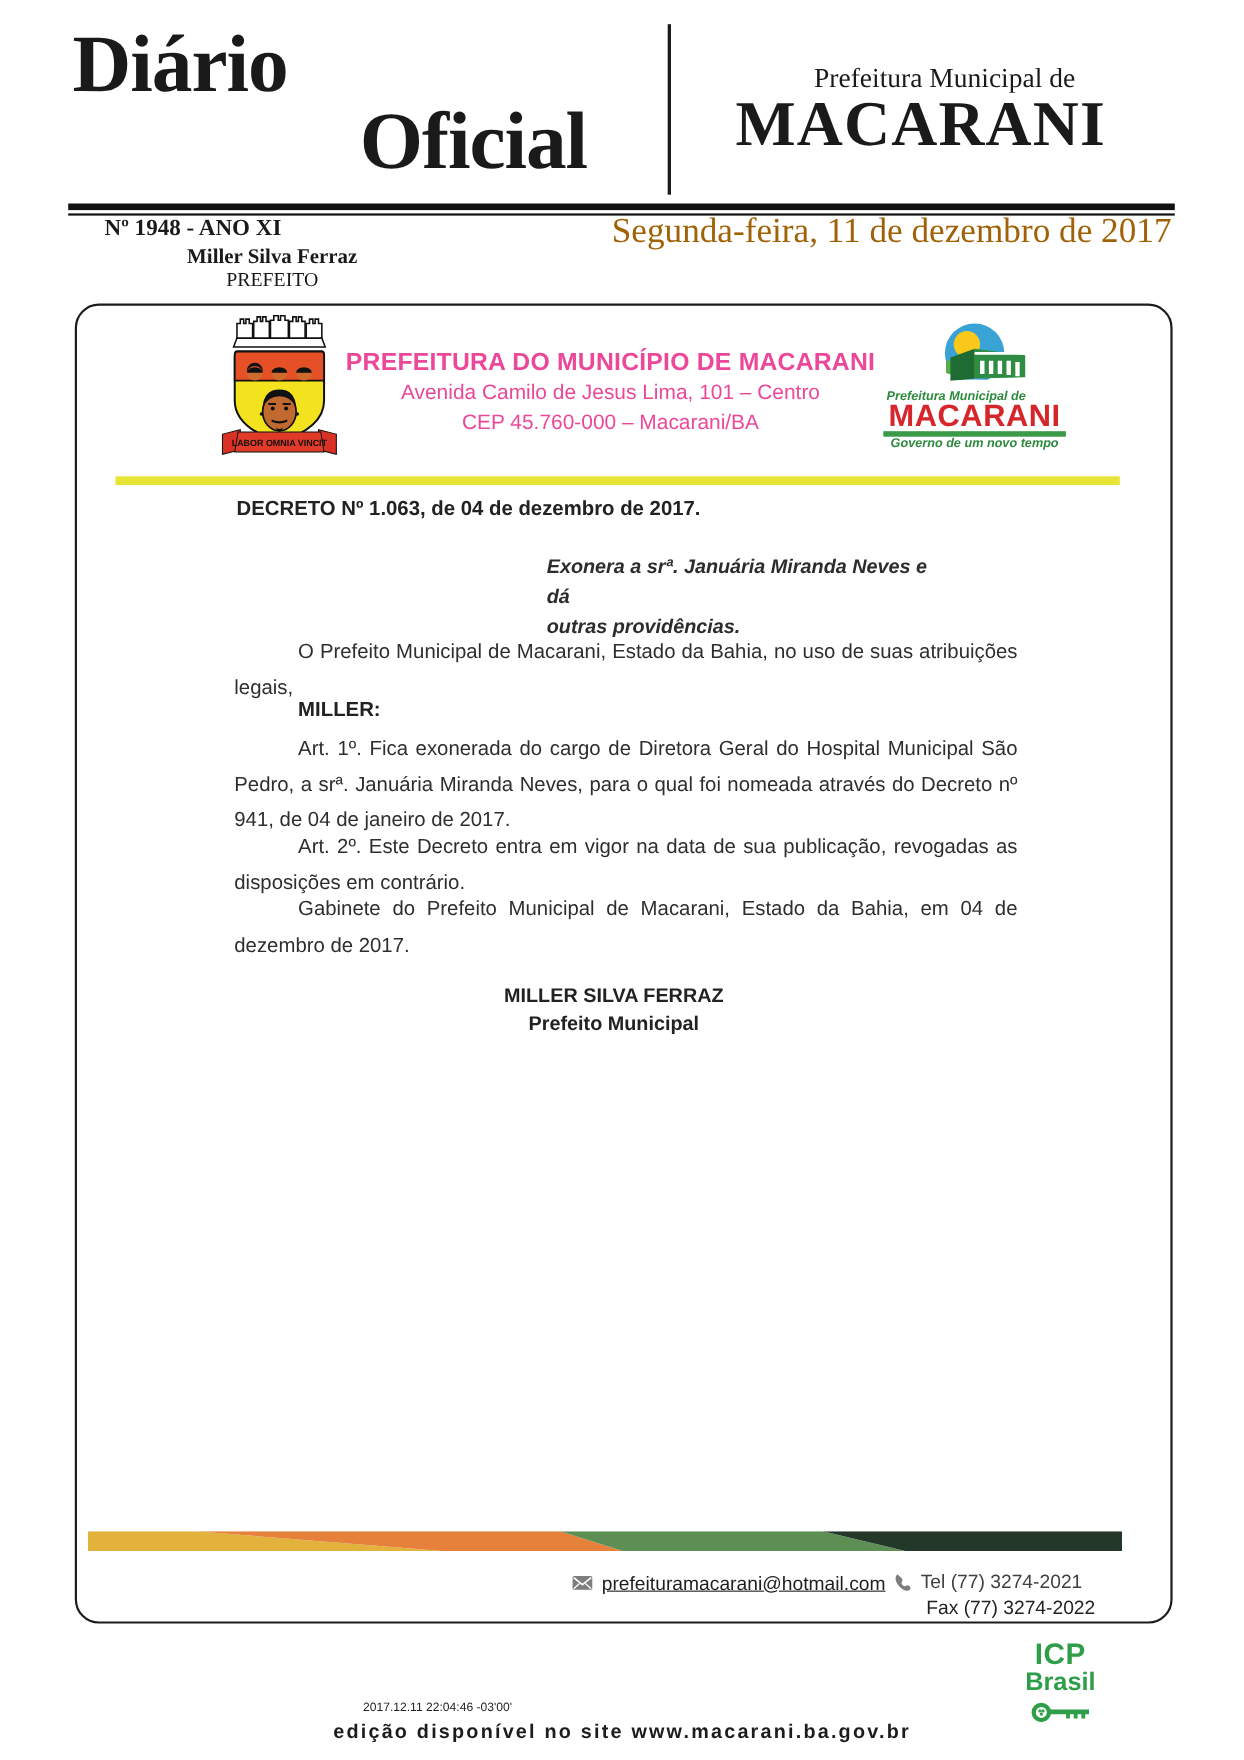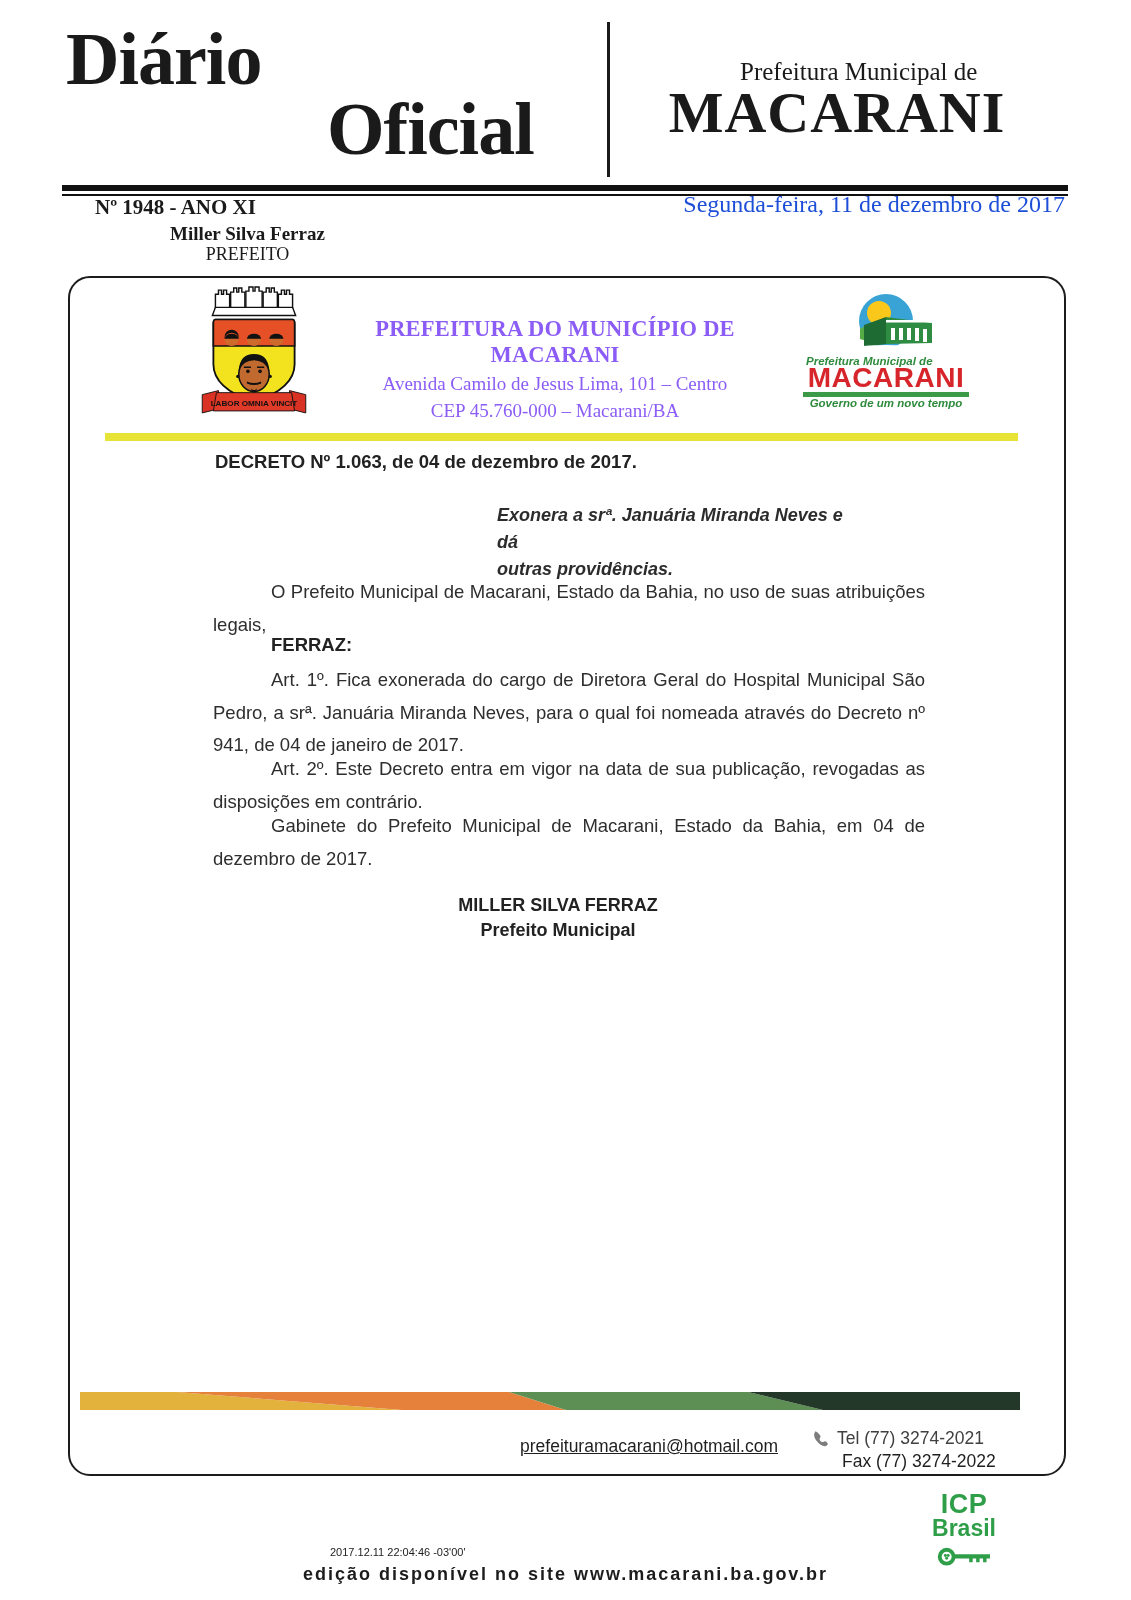--- a/index.html
+++ b/index.html
@@ -15,30 +15,30 @@
 
   
   .mast-title { font-family:"Liberation Serif", serif; font-weight:bold; color:#1a1a1a; line-height:1; }
   .mast-diario { left:66px; top:22px; font-size:74px; letter-spacing:-1px; }
   .mast-oficial { left:327px; top:92px; font-size:74px; letter-spacing:-1px; }
   .mast-divider { left:607px; top:22px; width:3px; height:155px; background:#1a1a1a; }
   .mast-super { left:740px; top:58px; font-family:"Liberation Serif", serif; font-size:25px; color:#1a1a1a; }
   .mast-macarani { left:613px; top:84px; width:448px; text-align:center; font-family:"Liberation Serif", serif; font-weight:bold; font-size:58px; letter-spacing:1px; color:#1a1a1a; line-height:1; }
   .rule-double { left:62px; top:185px; width:1006px; height:11px; border-top:6px solid #111; border-bottom:2px solid #111; }
   .edition { left:95px; top:195px; font-family:"Liberation Serif", serif; font-weight:bold; font-size:21px; color:#1a1a1a; }
-  .issue-date { top:191px; right:66px; font-family:"Liberation Serif", serif; font-size:24px; color:#1d4ed8; }
+  .issue-date { top:191px; right:66px; font-family:"Liberation Serif", serif; font-size:32px; color:#a16207; }
   .mayor-name { left:160px; top:223px; width:175px; text-align:center; font-family:"Liberation Serif", serif; font-weight:bold; font-size:19px; color:#1a1a1a; }
   .mayor-title { left:160px; top:244px; width:175px; text-align:center; font-family:"Liberation Serif", serif; font-size:18px; color:#1a1a1a; }
 
   
   .doc-box { left:68px; top:276px; width:998px; height:1200px; border:2.5px solid #1c1c1c; border-radius:22px; background:#fff; }
 
   
   .crest { left:198px; top:283px; width:112px; height:134px; }
-  .lh-block { left:310px; top:316px; width:490px; text-align:center; color:#8b5cf6;font-family:Liberation Serif, serif; }
+  .lh-block { left:310px; top:316px; width:490px; text-align:center; color:#ec4899; }
   .lh-org { font-size:22.5px; font-weight:bold; letter-spacing:0.2px; }
   .lh-line { font-size:19px; margin-top:5px; }
   .yellow-rule { left:105px; top:433px; width:913px; height:8px; background:#e7e437; }
 
   
   .logo-emblem { left:848px; top:291px; width:86px; height:67px; }
   .logo-super { left:806px; top:355px; font-size:11.5px; font-weight:bold; font-style:italic; color:#2e8b3d; }
   .logo-name { left:803px; top:364px; width:166px; text-align:center; font-size:28px; font-weight:bold; letter-spacing:0.5px; color:#d6252b; line-height:1; }
   .logo-bar { left:803px; top:392px; width:166px; height:5px; background:#3a9a47; }
   .logo-tag { left:803px; top:397px; width:166px; text-align:center; font-size:11.5px; font-weight:bold; font-style:italic; color:#2e8b3d; }
@@ -51,21 +51,21 @@
   .p-decreta { left:271px; top:634px; font-size:18.5px; font-weight:bold; color:#222; }
   .p-art1 { top:664px; }
   .p-art2 { top:753px; }
   .p-closing { top:810px; }
   .signature { left:413px; top:895px; width:290px; text-align:center; color:#222; }
   .sig-name { font-size:18px; font-weight:bold; }
   .sig-title { font-size:18px; font-weight:bold; margin-top:4px; }
 
   
   .stripe { left:80px; top:1392px; width:940px; height:18px; }
-  .contact-email-row { left:520px; top:1428px; height:22px; display:flex; align-items:center; gap:8px;flex-direction:column; }
+  .contact-email-row { left:520px; top:1428px; height:22px; display:flex; align-items:center; gap:8px; }
   .email-text { font-size:17.5px; color:#1f1f1f; text-decoration:underline; }
   .phone-row { left:812px; top:1428px; display:flex; align-items:center; gap:7px; }
   .tel-text { font-size:17.5px; color:#404040; }
   .fax-text { left:842px; top:1451px; font-size:17.5px; color:#1f1f1f; }
 
   
   .icp { left:922px; top:1492px; width:84px; text-align:center; color:#2f9e49; font-weight:bold; line-height:0.95; }
   .icp-l1 { font-size:27px; letter-spacing:0.5px; }
   .icp-l2 { font-size:23px; }
   .icp-key { width:62px; height:26px; margin-top:3px; }
@@ -163,21 +163,21 @@
   <div class="abs yellow-rule"></div>
 
   <div class="abs decree-heading">DECRETO Nº 1.063, de 04 de dezembro de 2017.</div>
 
   <div class="abs decree-summary">
     <div>Exonera a srª. Januária Miranda Neves e dá</div>
     <div>outras providências.</div>
   </div>
 
   <div class="abs para p-preamble">O Prefeito Municipal de Macarani, Estado da Bahia, no uso de suas atribuições legais,</div>
-  <div class="abs p-decreta">FERRAZ:</div>
+  <div class="abs p-decreta">MILLER:</div>
   <div class="abs para p-art1">Art. 1º. Fica exonerada do cargo de Diretora Geral do Hospital Municipal São Pedro, a srª. Januária Miranda Neves, para o qual foi nomeada através do Decreto nº 941, de 04 de janeiro de 2017.</div>
   <div class="abs para p-art2">Art. 2º. Este Decreto entra em vigor na data de sua publicação, revogadas as disposições em contrário.</div>
   <div class="abs para p-closing">Gabinete do Prefeito Municipal de Macarani, Estado da Bahia, em 04 de dezembro de 2017.</div>
 
   <div class="abs signature">
     <div class="sig-name">MILLER SILVA FERRAZ</div>
     <div class="sig-title">Prefeito Municipal</div>
   </div>
 
   <svg class="abs stripe" viewBox="0 0 940 18" preserveAspectRatio="none">

